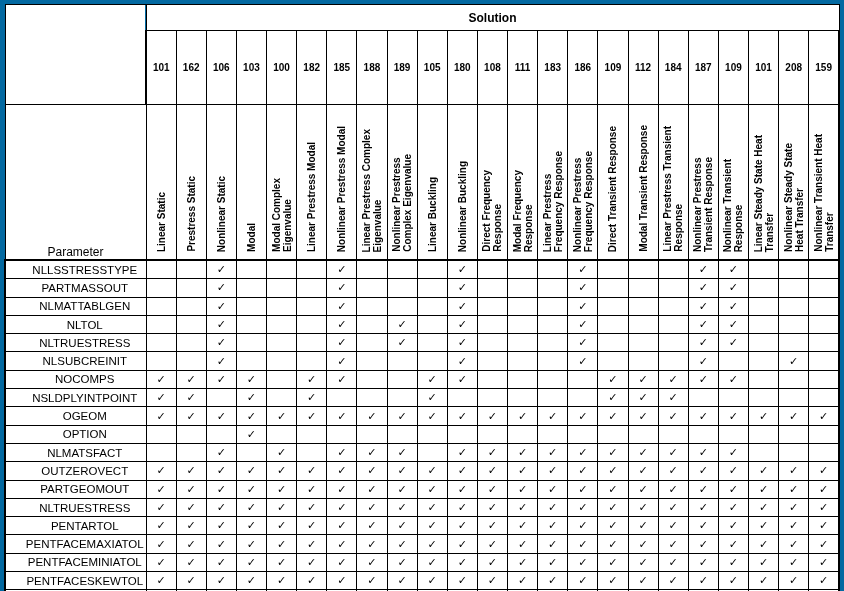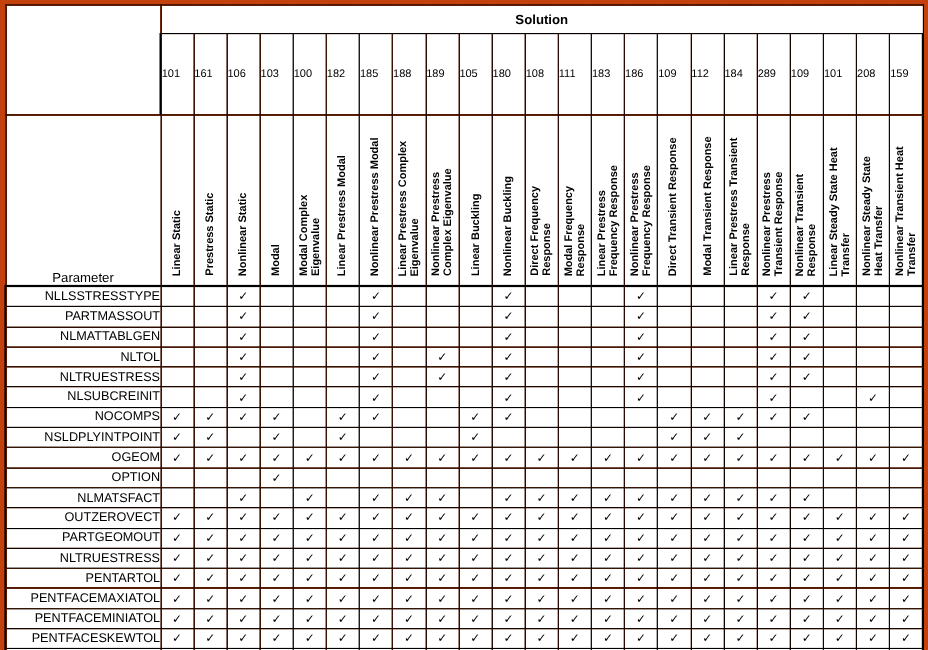--- a/index.html
+++ b/index.html
@@ -1,19 +1,19 @@
 <!DOCTYPE html>
 <html><head>
 <meta charset="utf-8">
 <style>
   html,body{margin:0;padding:0;background:#fff;}
   .stage{
     position:relative;
     width:844px;height:591px;
-    background:#c2410c;
+    background:#0369a1;
     font-family:"Liberation Sans","DejaVu Sans",sans-serif;
     color:#000;
   }
   table.matrix{
     position:absolute;left:4px;top:4px;
     border-collapse:collapse;
     table-layout:fixed;
     width:836px;
   }
   table.matrix td{
@@ -25,23 +25,23 @@
   td.corner{border:none;background:transparent;}
   td.sol{
     border:2px solid #000;
     height:25px;
     text-align:center;
     font-weight:bold;
     font-size:12px;
   }
   tr.numbers td{
     height:73px;
-    text-align:left;
+    text-align:center;
     vertical-align:middle;
-    font-weight:normal;
+    font-weight:bold;
     font-size:10px;
   }
   tr.numbers td:first-child{border-left-width:2px;}
   tr.numbers td:last-child{border-right-width:2px;}
   tr.labels td{
     height:154px;
     border-bottom-width:2px;
     vertical-align:bottom;
     text-align:center;
   }
@@ -64,21 +64,21 @@
     text-align:left;
     margin-bottom:3px;
     max-height:148px;
   }
   tbody.data td{height:17.3px;}
   tbody.data td.name{
     border-left-width:2px;
     font-size:11.5px;
     padding-left:18px;
     white-space:nowrap;
-    text-align:right;
+    text-align:center;
     vertical-align:middle;
   }
   tbody.data td.cell{
     text-align:center;
     vertical-align:middle;
     font-family:"DejaVu Sans",sans-serif;
     font-size:11px;
   }
   tbody.data td:last-child{border-right-width:2px;}
   tbody.data tr:last-child td{border-bottom-width:2px;}
@@ -114,38 +114,38 @@
         <col>
         <col>
       </colgroup>
     <tbody>
       <tr>
         <td class="corner" rowspan="2"></td>
         <td class="sol" colspan="23">Solution</td>
       </tr>
       <tr class="numbers" id="numbers-row">
           <td>101</td>
-          <td>161</td>
+          <td>162</td>
           <td>106</td>
           <td>103</td>
           <td>100</td>
           <td>182</td>
           <td>185</td>
           <td>188</td>
           <td>189</td>
           <td>105</td>
           <td>180</td>
           <td>108</td>
           <td>111</td>
           <td>183</td>
           <td>186</td>
           <td>109</td>
           <td>112</td>
           <td>184</td>
-          <td>289</td>
+          <td>187</td>
           <td>109</td>
           <td>101</td>
           <td>208</td>
           <td>159</td>
         </tr>
       <tr class="labels" id="labels-row">
         <td class="paramh">Parameter</td>
       <td><span class="vtext">Linear Static</span></td>
           <td><span class="vtext">Prestress Static</span></td>
           <td><span class="vtext">Nonlinear Static</span></td>

